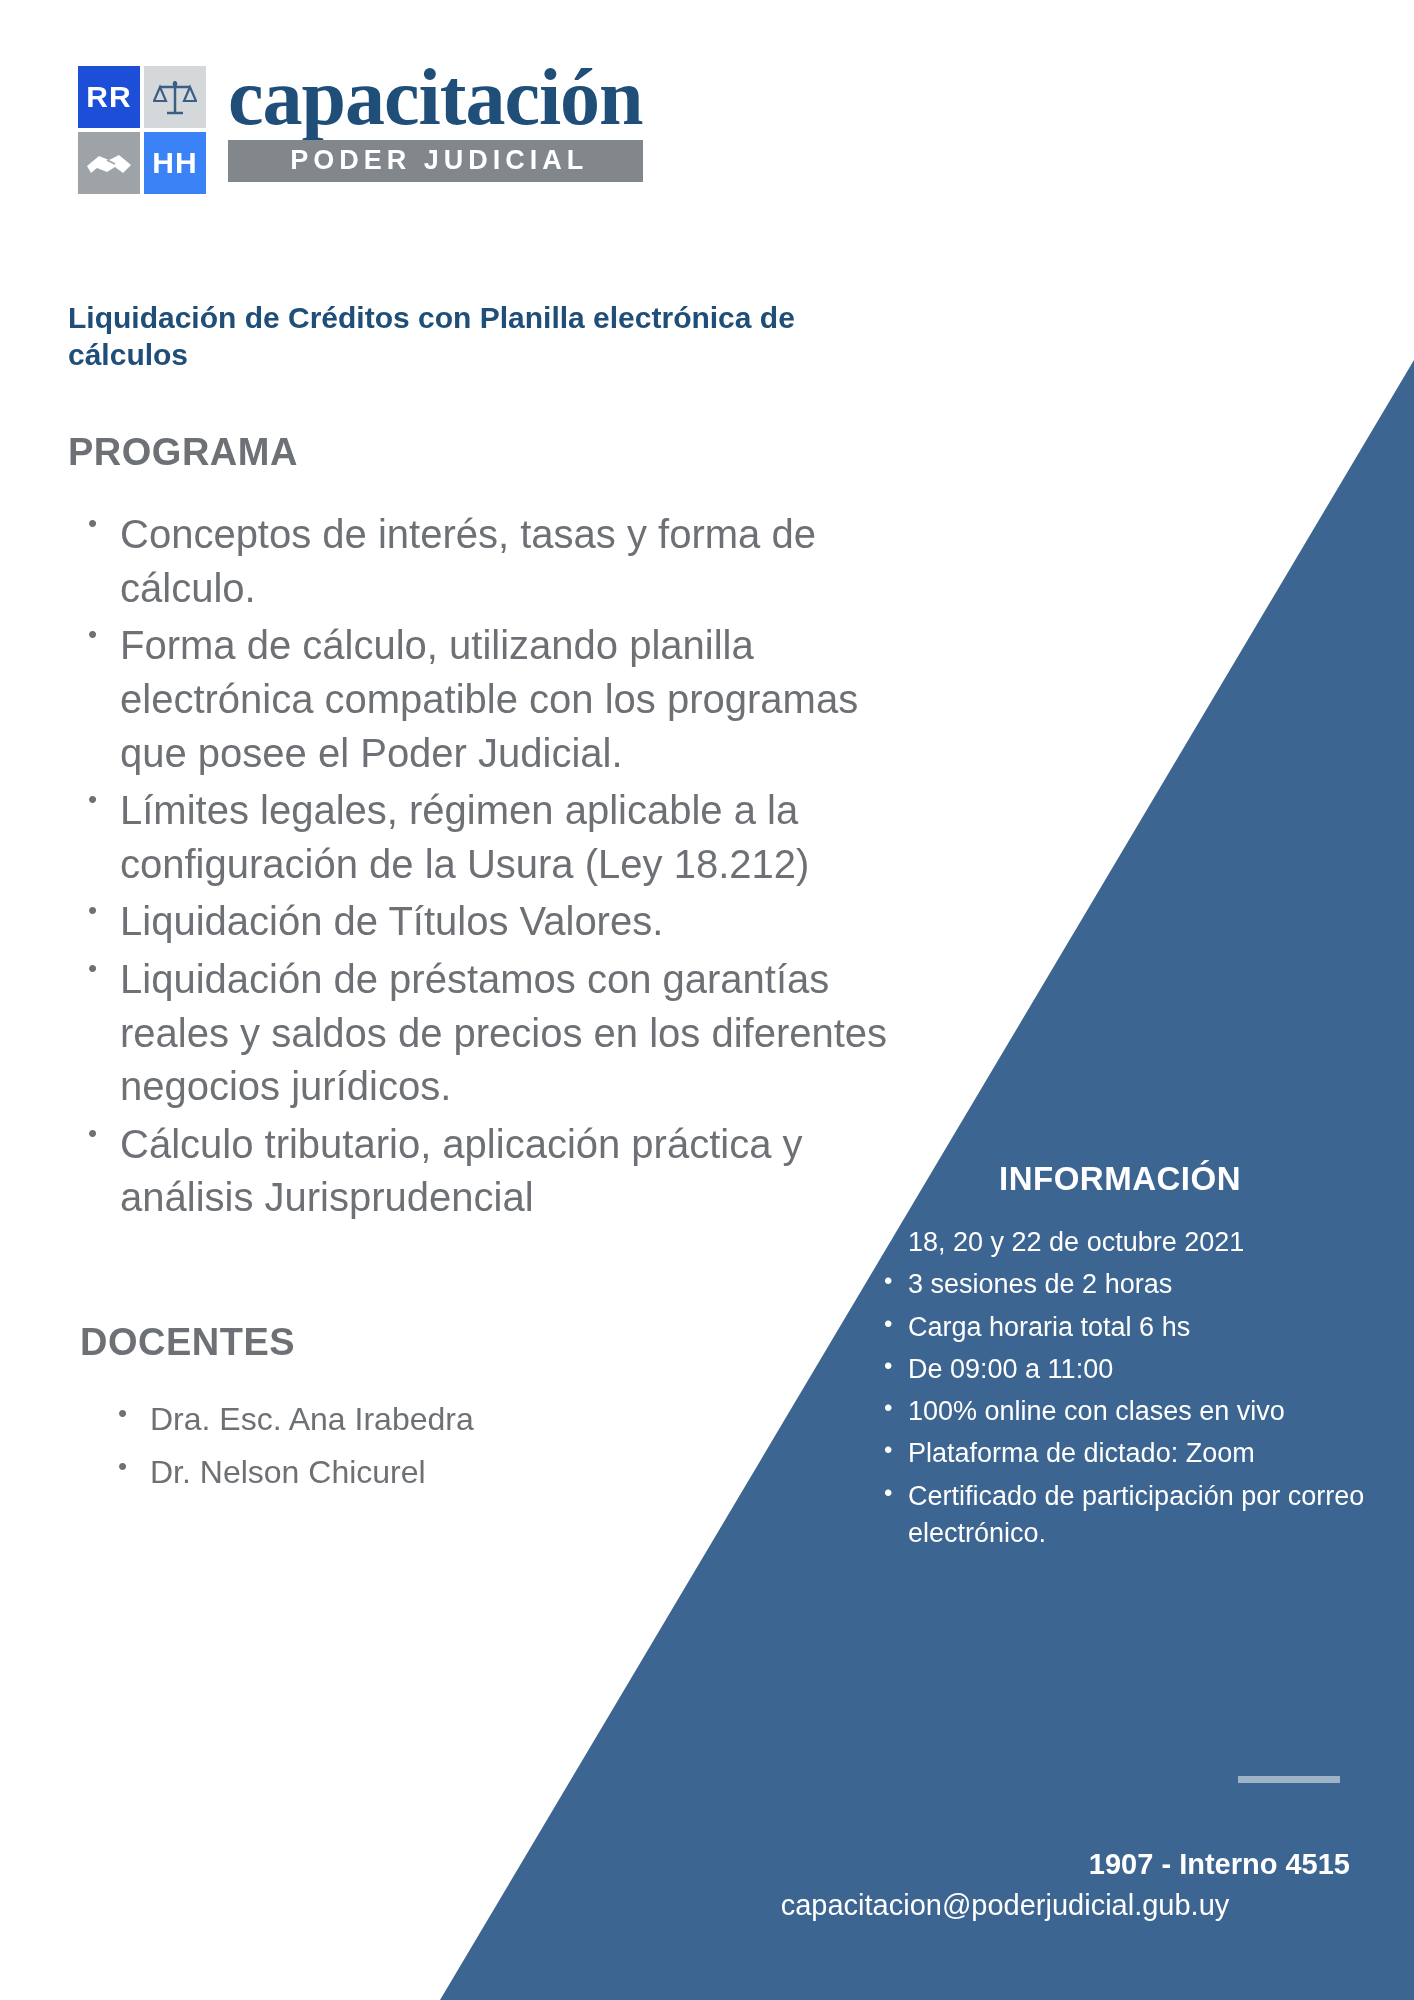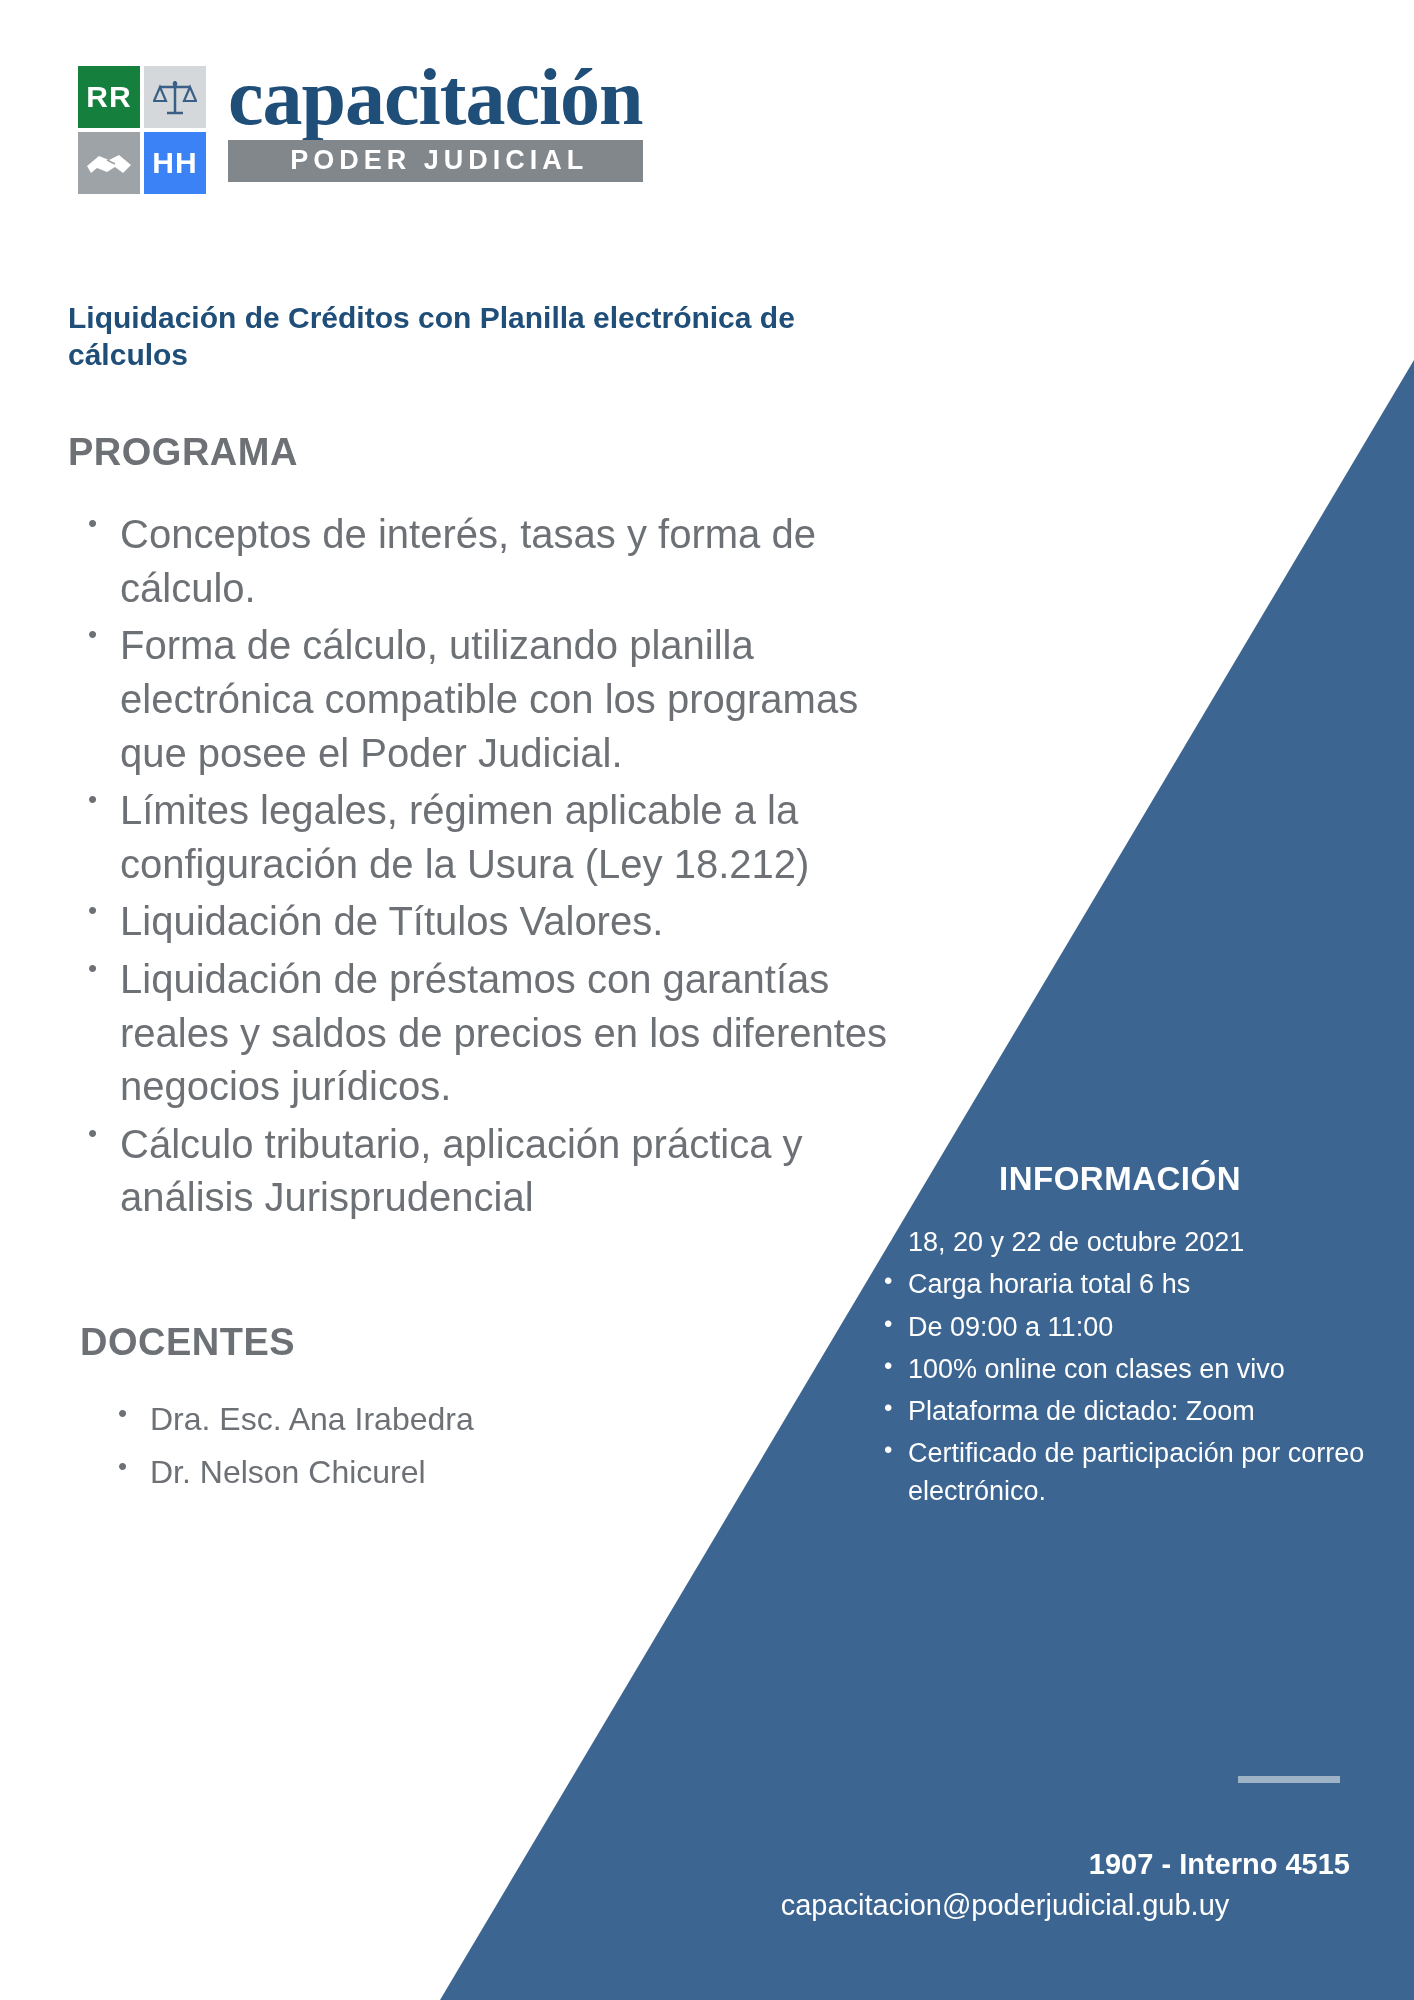--- a/index.html
+++ b/index.html
@@ -44,21 +44,21 @@
     margin-top: 8px;
   }
   .logo-cell {
     display: flex;
     align-items: center;
     justify-content: center;
     font-weight: bold;
     font-size: 30px;
     letter-spacing: 1px;
   }
-  .cell-rr { background: #15803d; color: #ffffff; }
+  .cell-rr { background: #1d4ed8; color: #ffffff; }
   .cell-scale { background: #d5d8da; color: #3a5f87; }
   .cell-hands { background: #9ea3a7; color: #ffffff; }
   .cell-hh { background: #3b82f6; color: #ffffff; }
 
   .logo-words {
     margin-left: 22px;
     display: flex;
     flex-direction: column;
   }
   #logo-capacitacion {
@@ -260,20 +260,21 @@
       <li>Dra. Esc. Ana Irabedra</li>
       <li>Dr. Nelson Chicurel</li>
     </ul>
   </div>
 </div>
 
 <div id="info-panel">
   <div id="info-heading">INFORMACIÓN</div>
   <ul class="info-list">
     <li>18, 20 y 22 de octubre 2021</li>
+    <li>3 sesiones de 2 horas</li>
     <li>Carga horaria total 6 hs</li>
     <li>De 09:00 a 11:00</li>
     <li>100% online con clases en vivo</li>
     <li>Plataforma de dictado: Zoom</li>
     <li>Certificado de participación por correo electrónico.</li>
   </ul>
 </div>
 
 <div id="divider-line"></div>
 

